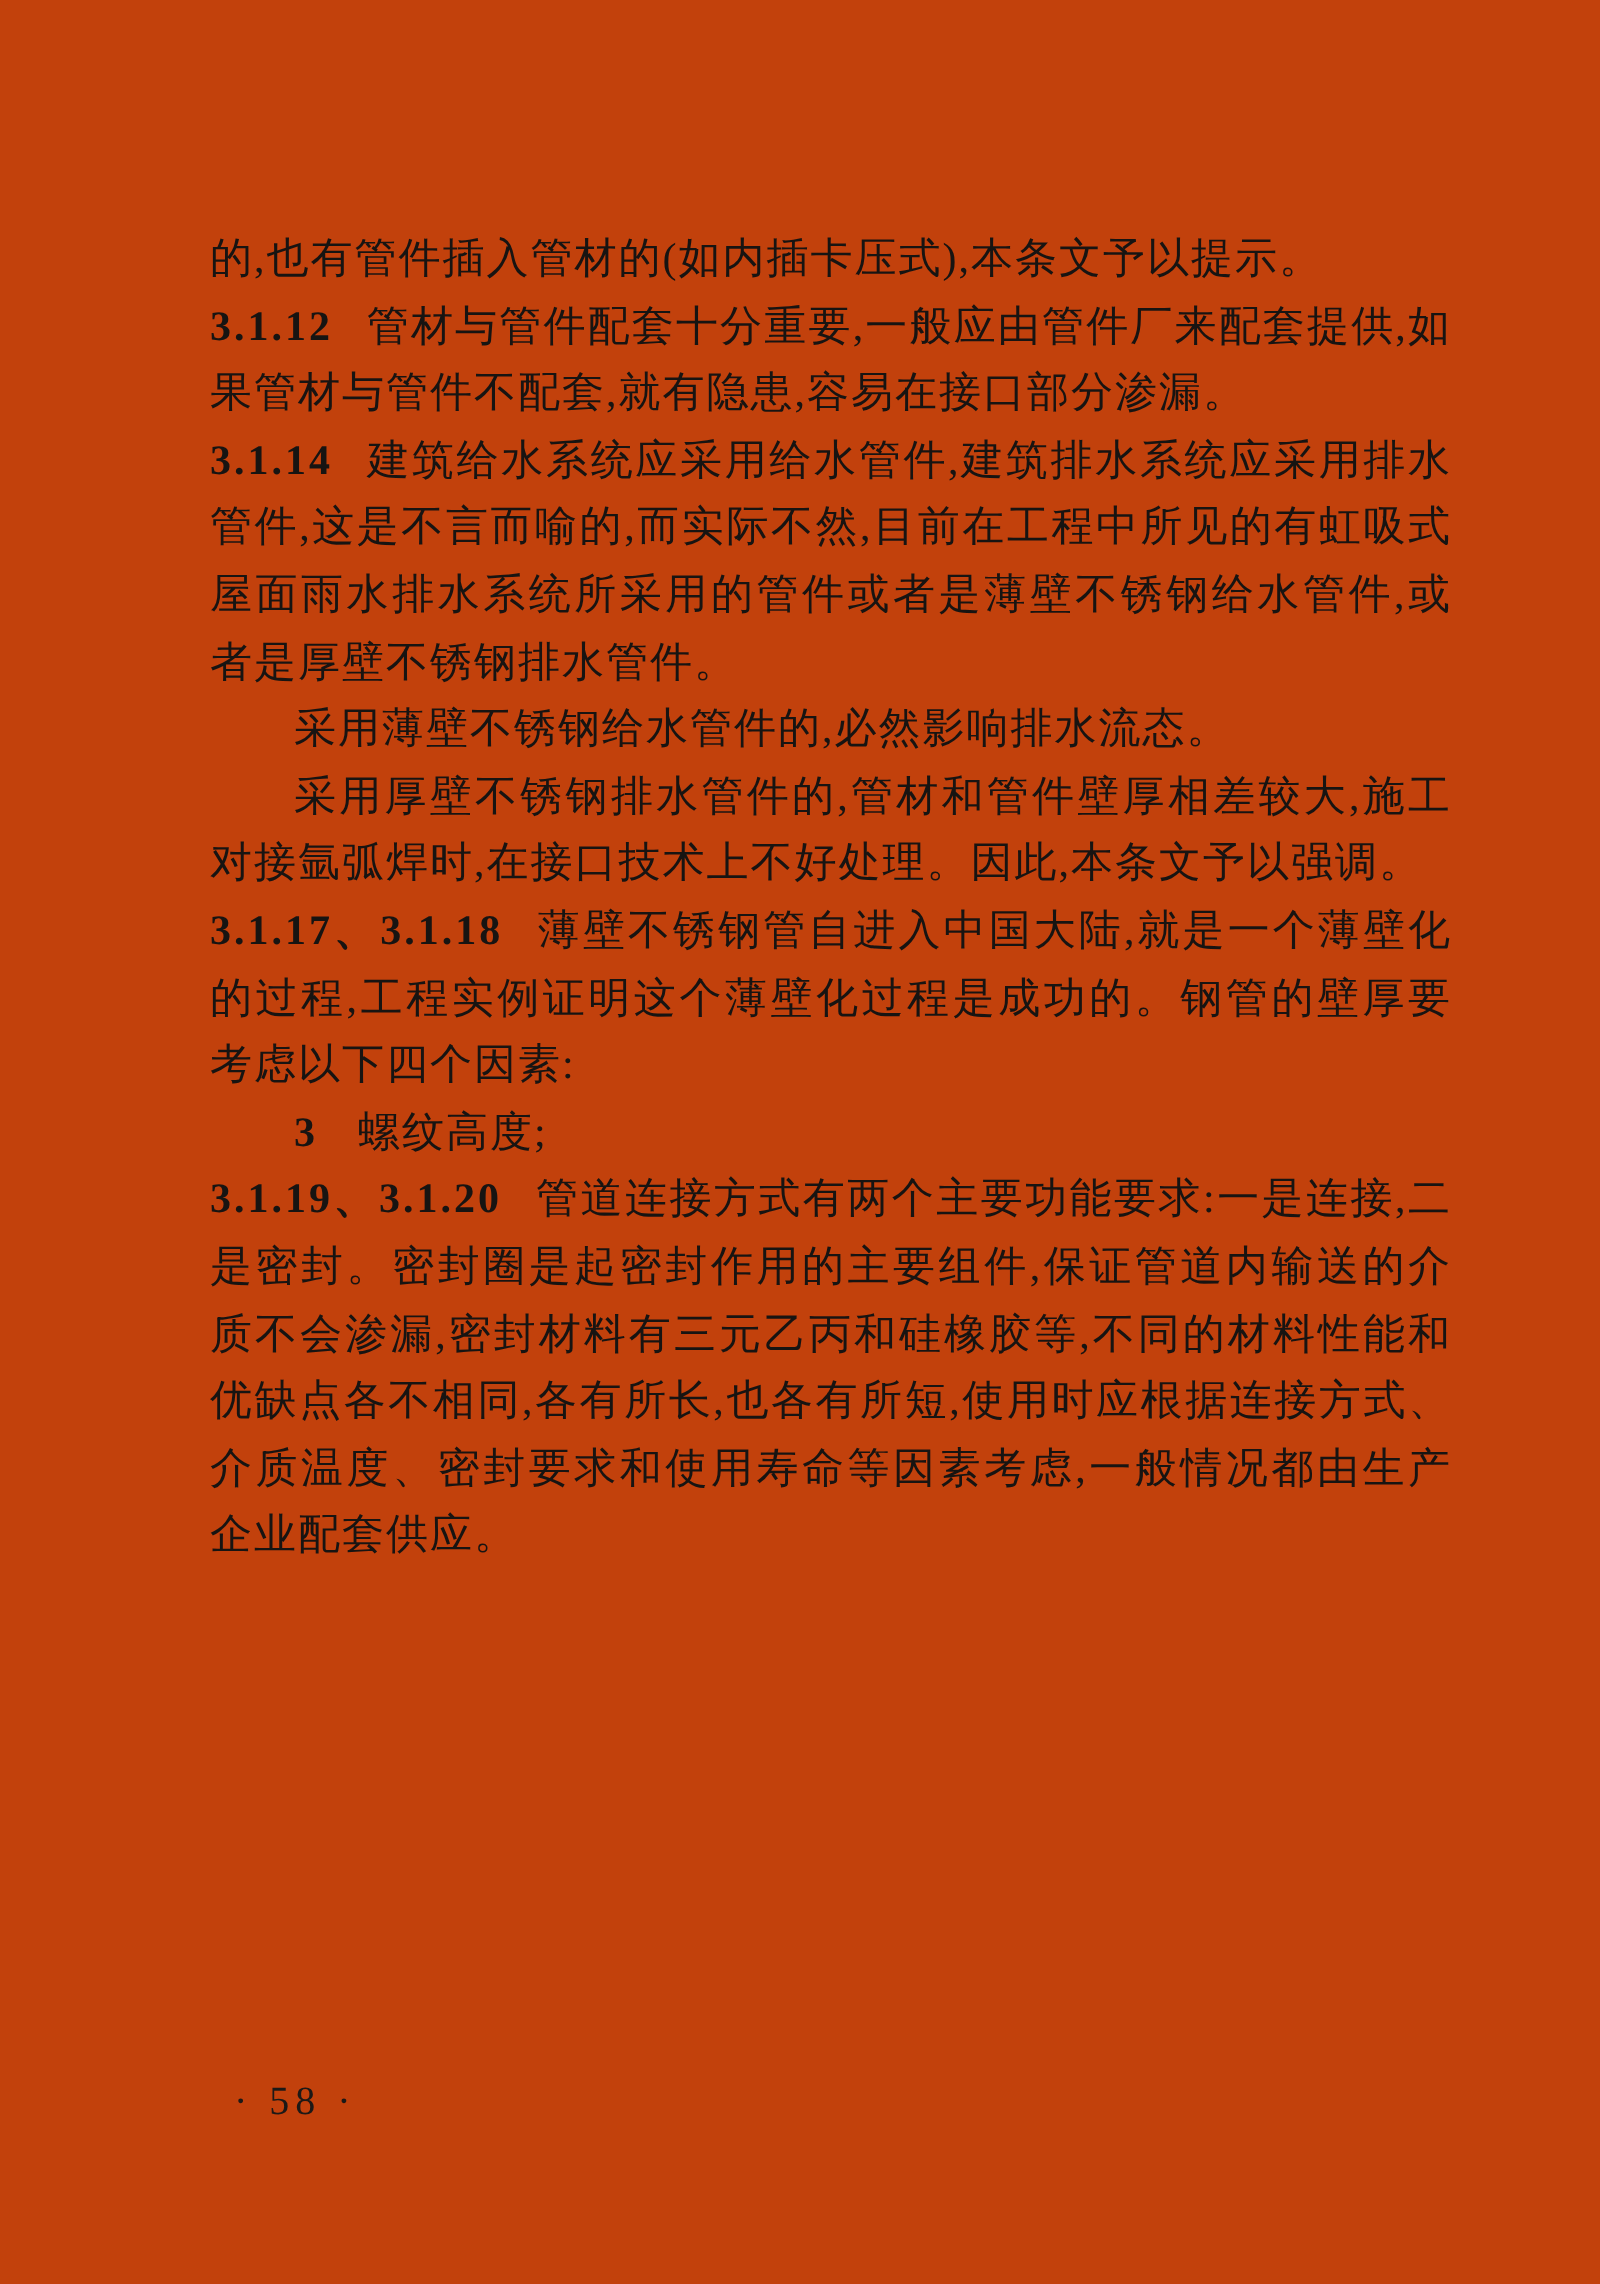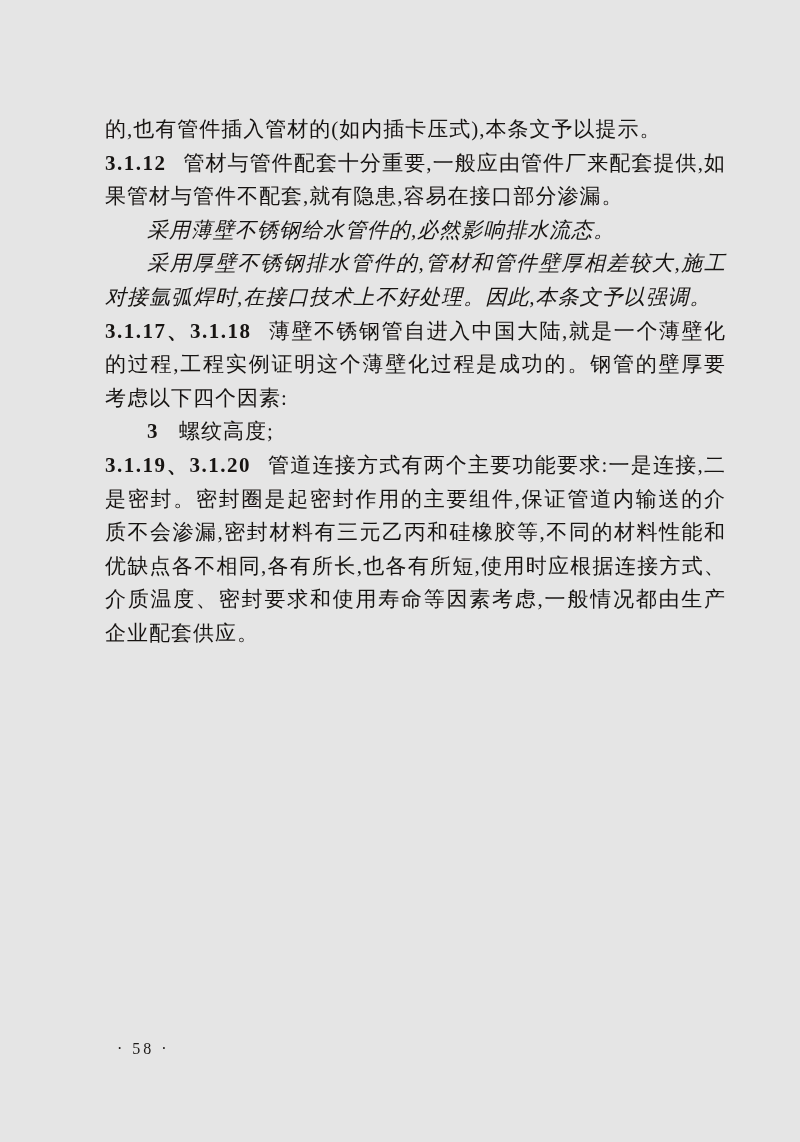--- a/index.html
+++ b/index.html
@@ -4,67 +4,68 @@
 <style>
   html, body {
     margin: 0;
     padding: 0;
     background: #ffffff;
   }
   .page {
     position: relative;
     width: 800px;
     height: 1142px;
-    background: #e5e5e5;
+    background: #c2410c;
     overflow: hidden;
     font-family: "Liberation Serif", "DejaVu Serif", serif;
     color: #171412;
   }
   .text-block {
     position: absolute;
     left: 105px;
     top: 113px;
     width: 621px;
     font-size: 21px;
     line-height: 33.6px;
     text-align: justify;
     letter-spacing: 1px;
   }
   .para {
     margin: 0;
     padding: 0;
   }
   .para.continuation { text-indent: 0; }
-  .para.indent { text-indent: 2em; font-style: italic; }
+  .para.indent { text-indent: 2em; }
   .para.list-item { text-indent: 2em; }
   .para.section { text-indent: 0; }
   .label {
     font-weight: bold;
     letter-spacing: 1.5px;
     margin-right: 0.8em;
   }
   .para.list-item .label {
     margin-right: 0.95em;
   }
   .footer {
     position: absolute;
     left: 117px;
     top: 1040px;
-    font-size: 16px;
+    font-size: 20px;
     letter-spacing: 3px;
     color: #1c1917;
   }
 </style>
 </head>
 <body>
 
 <div class="page">
   <div class="text-block" id="paragraphs">
       <p class="para continuation"><span>的,也有管件插入管材的(如内插卡压式),本条文予以提示。</span></p>
       <p class="para section"><span class="label">3.1.12</span><span>管材与管件配套十分重要,一般应由管件厂来配套提供,如果管材与管件不配套,就有隐患,容易在接口部分渗漏。</span></p>
+      <p class="para section"><span class="label">3.1.14</span><span>建筑给水系统应采用给水管件,建筑排水系统应采用排水管件,这是不言而喻的,而实际不然,目前在工程中所见的有虹吸式屋面雨水排水系统所采用的管件或者是薄壁不锈钢给水管件,或者是厚壁不锈钢排水管件。</span></p>
       <p class="para indent"><span>采用薄壁不锈钢给水管件的,必然影响排水流态。</span></p>
       <p class="para indent"><span>采用厚壁不锈钢排水管件的,管材和管件壁厚相差较大,施工对接氩弧焊时,在接口技术上不好处理。因此,本条文予以强调。</span></p>
       <p class="para section"><span class="label">3.1.17、3.1.18</span><span>薄壁不锈钢管自进入中国大陆,就是一个薄壁化的过程,工程实例证明这个薄壁化过程是成功的。钢管的壁厚要考虑以下四个因素:</span></p>
       <p class="para list-item"><span class="label">3</span><span>螺纹高度;</span></p>
       <p class="para section"><span class="label">3.1.19、3.1.20</span><span>管道连接方式有两个主要功能要求:一是连接,二是密封。密封圈是起密封作用的主要组件,保证管道内输送的介质不会渗漏,密封材料有三元乙丙和硅橡胶等,不同的材料性能和优缺点各不相同,各有所长,也各有所短,使用时应根据连接方式、介质温度、密封要求和使用寿命等因素考虑,一般情况都由生产企业配套供应。</span></p>
     </div>
   <div class="footer">· 58 ·</div>
 </div>
 
 </body></html>

